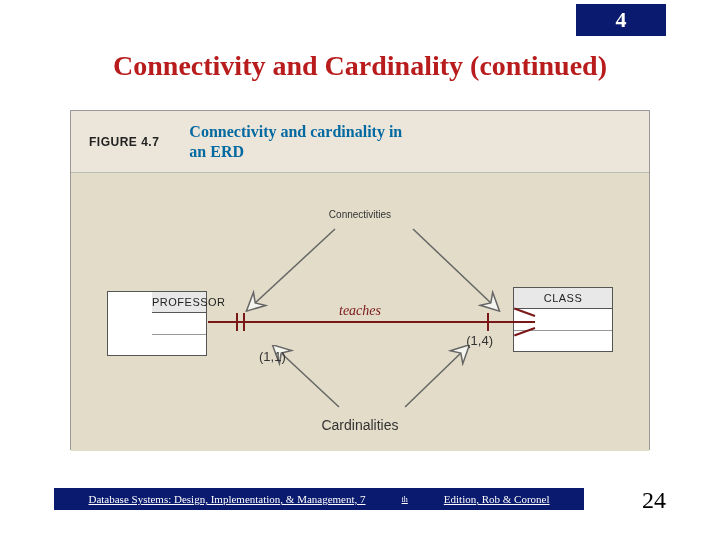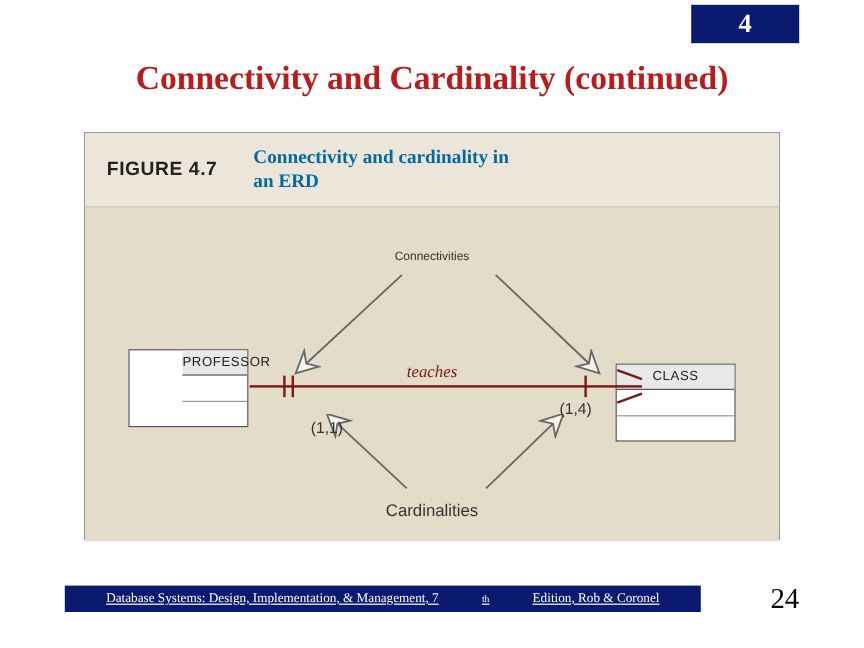--- a/index.html
+++ b/index.html
@@ -49,21 +49,21 @@
     height: 62px;
     background: #ece6da;
     display: flex;
     align-items: center;
     padding-left: 18px;
     gap: 30px;
     border-bottom: 1px solid #bbb;
   }
   .fig-number {
     font-family: Arial, sans-serif;
-    font-size: 16px;
+    font-size: 12px;
     font-weight: bold;
     color: #222;
     letter-spacing: 0.5px;
   }
   .fig-caption {
     font-family: Liberation Serif, serif;
     font-size: 16px;
     font-weight: bold;
     color: #0369a1;
     line-height: 1.25;
@@ -114,21 +114,21 @@
   }
   .entity-rows::before {
     content: "";
     position: absolute;
     top: 50%;
     left: 0;
     right: 0;
     border-top: 1px solid #999;
   }
   .entity-left { top: 118px; left: 36px; padding-left: 44px; }
-  .entity-right { top: 130px; right: 36px; }
+  .entity-right { top: 114px; right: 36px; }
   .rel-line {
     position: absolute;
     top: 148px;
     left: 137px;
     width: 306px;
     height: 2px;
     background: #7a1818;
   }
   .teaches-label {
     position: absolute;

